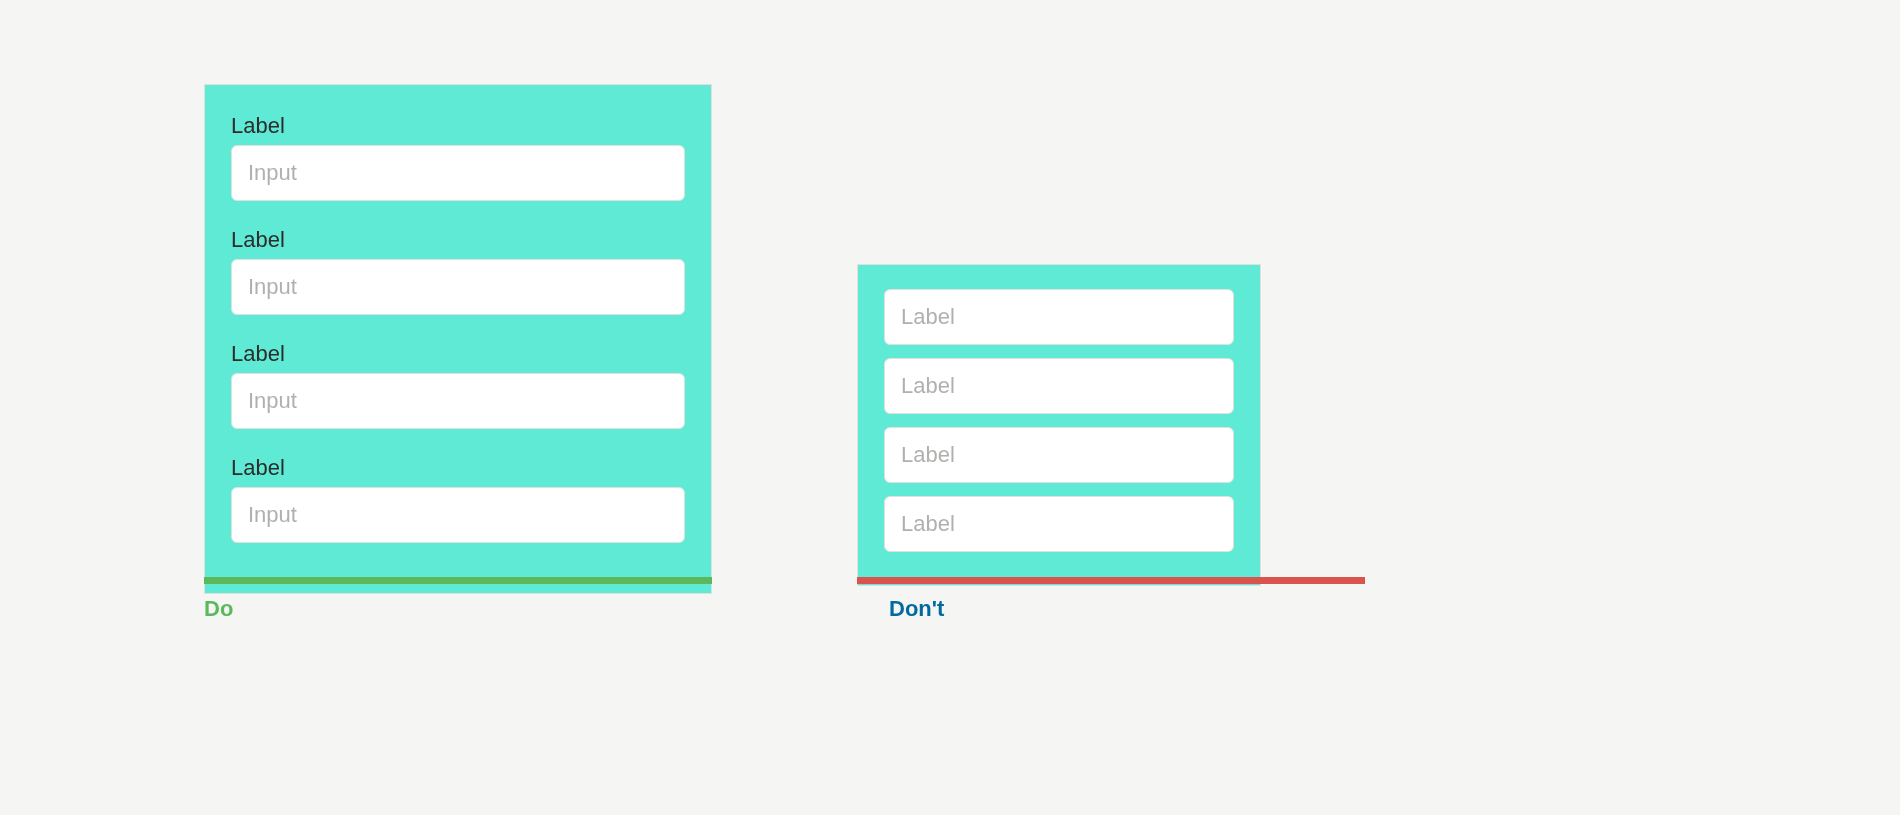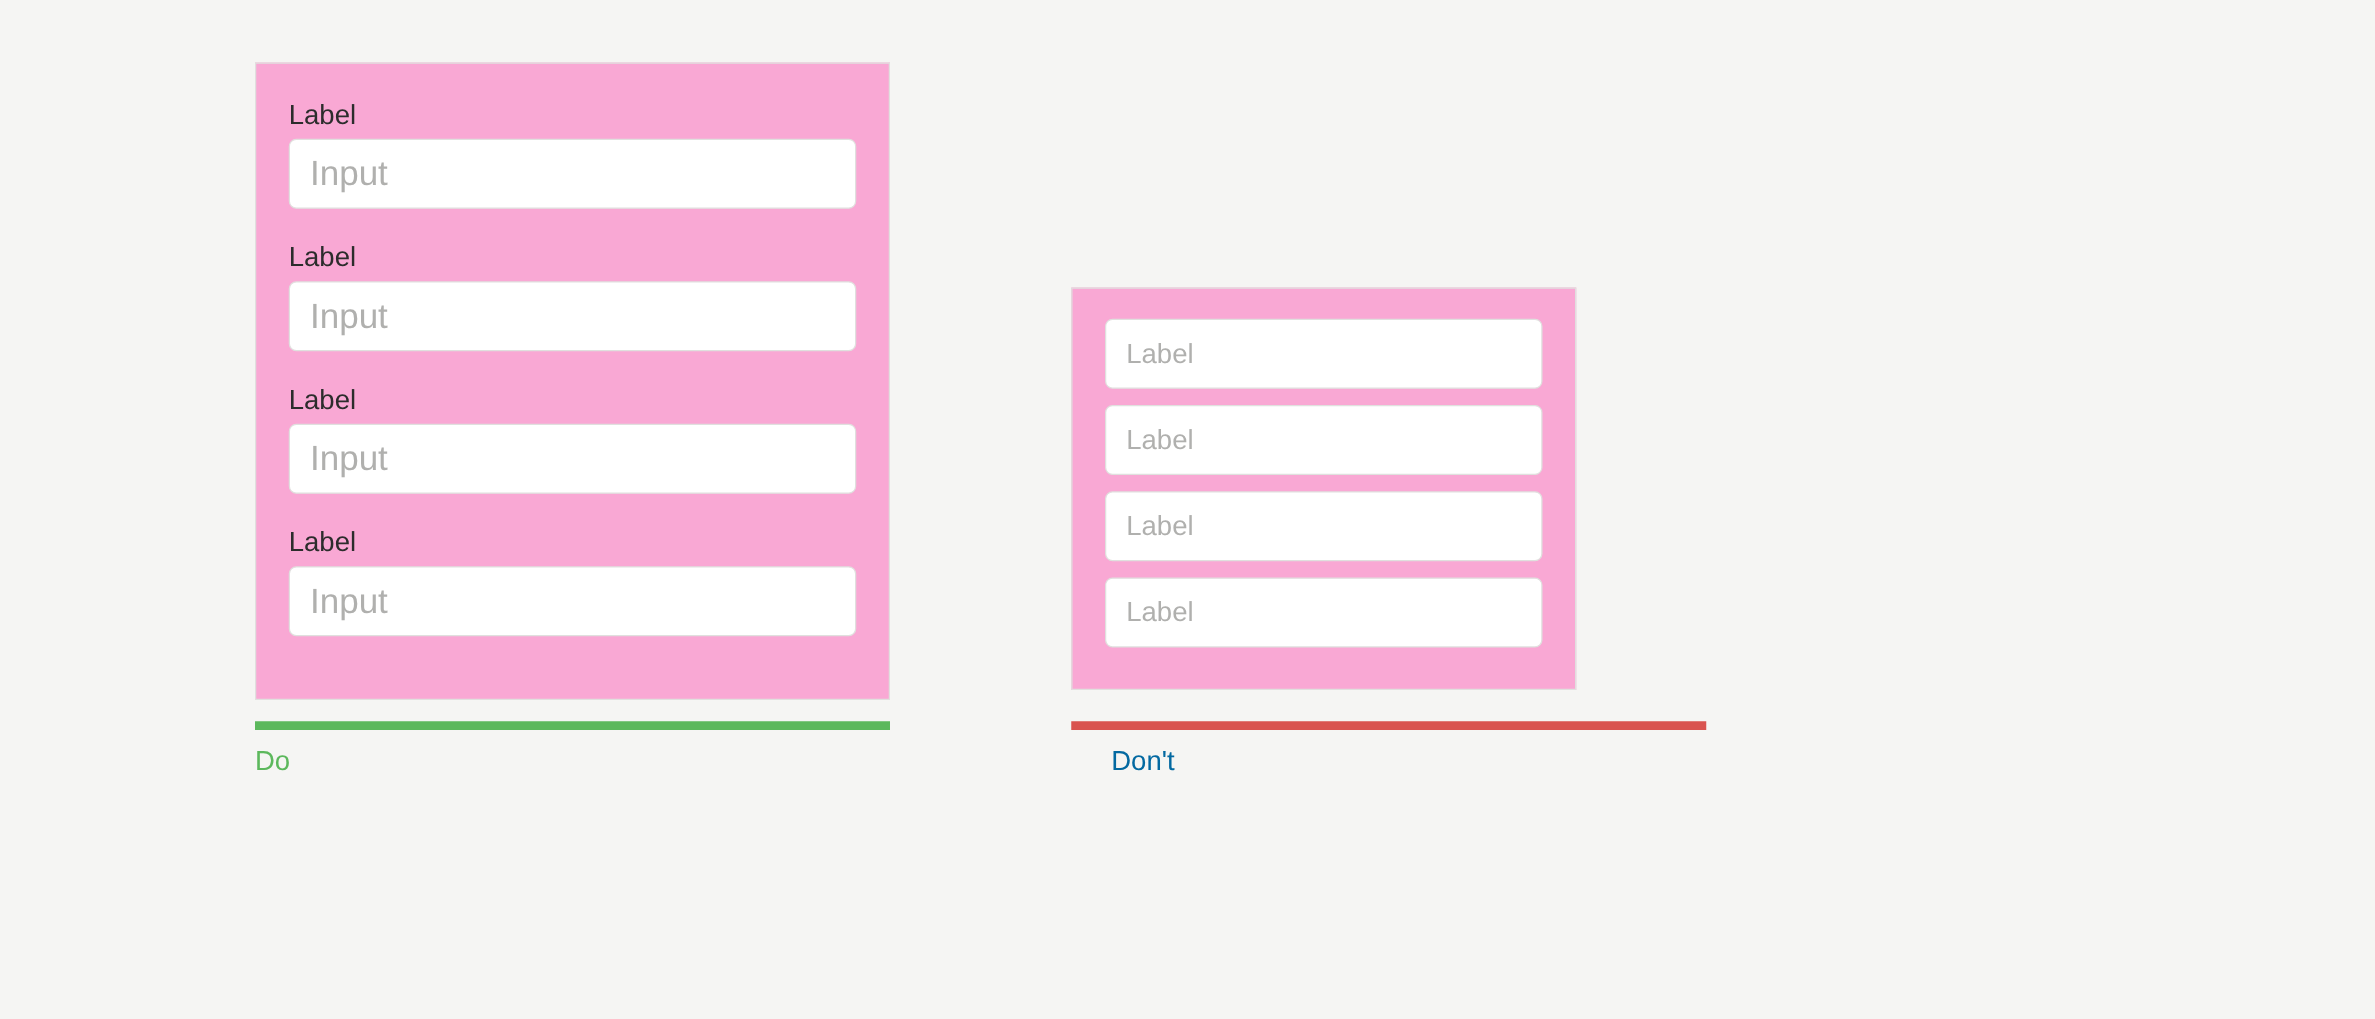--- a/index.html
+++ b/index.html
@@ -5,22 +5,23 @@
   * { box-sizing: border-box; margin: 0; padding: 0; }
   body {
     background: #f5f5f3;
     font-family: 'Helvetica Neue', Helvetica, Arial, sans-serif;
     width: 1900px;
     height: 815px;
     position: relative;
   }
   .panel {
     position: absolute;
-    background: #f9a8d4;
+    background: #5eead4;
     border: 1px solid #e0e0de;
+    margin-top: 34px;
   }
   .do-panel {
     left: 204px;
     top: 50px;
     width: 508px;
     height: 510px;
     padding: 28px 26px 28px 26px;
   }
   .dont-panel {
     left: 857px;
@@ -42,21 +43,21 @@
     margin-bottom: 6px;
     font-weight: 400;
   }
   .field-input {
     width: 100%;
     height: 56px;
     border: 1px solid #e0e0de;
     border-radius: 6px;
     background: #ffffff;
     padding: 0 16px;
-    font-size: 28px;
+    font-size: 22px;
     color: #2c2c2c;
     font-family: inherit;
   }
   .field-input::placeholder {
     color: #b0b0ae;
   }
   .dont-input {
     width: 100%;
     height: 56px;
     border: 1px solid #e0e0de;
@@ -86,21 +87,21 @@
   }
   .dont-bar {
     left: 857px;
     top: 577px;
     width: 508px;
     background: #d9534f;
   }
   .caption {
     position: absolute;
     font-size: 22px;
-    font-weight: 400;
+    font-weight: 700;
   }
   .do-caption {
     left: 204px;
     top: 596px;
     color: #5cb85c;
   }
   .dont-caption {
     left: 889px;
     top: 596px;
     color: #0369a1;

